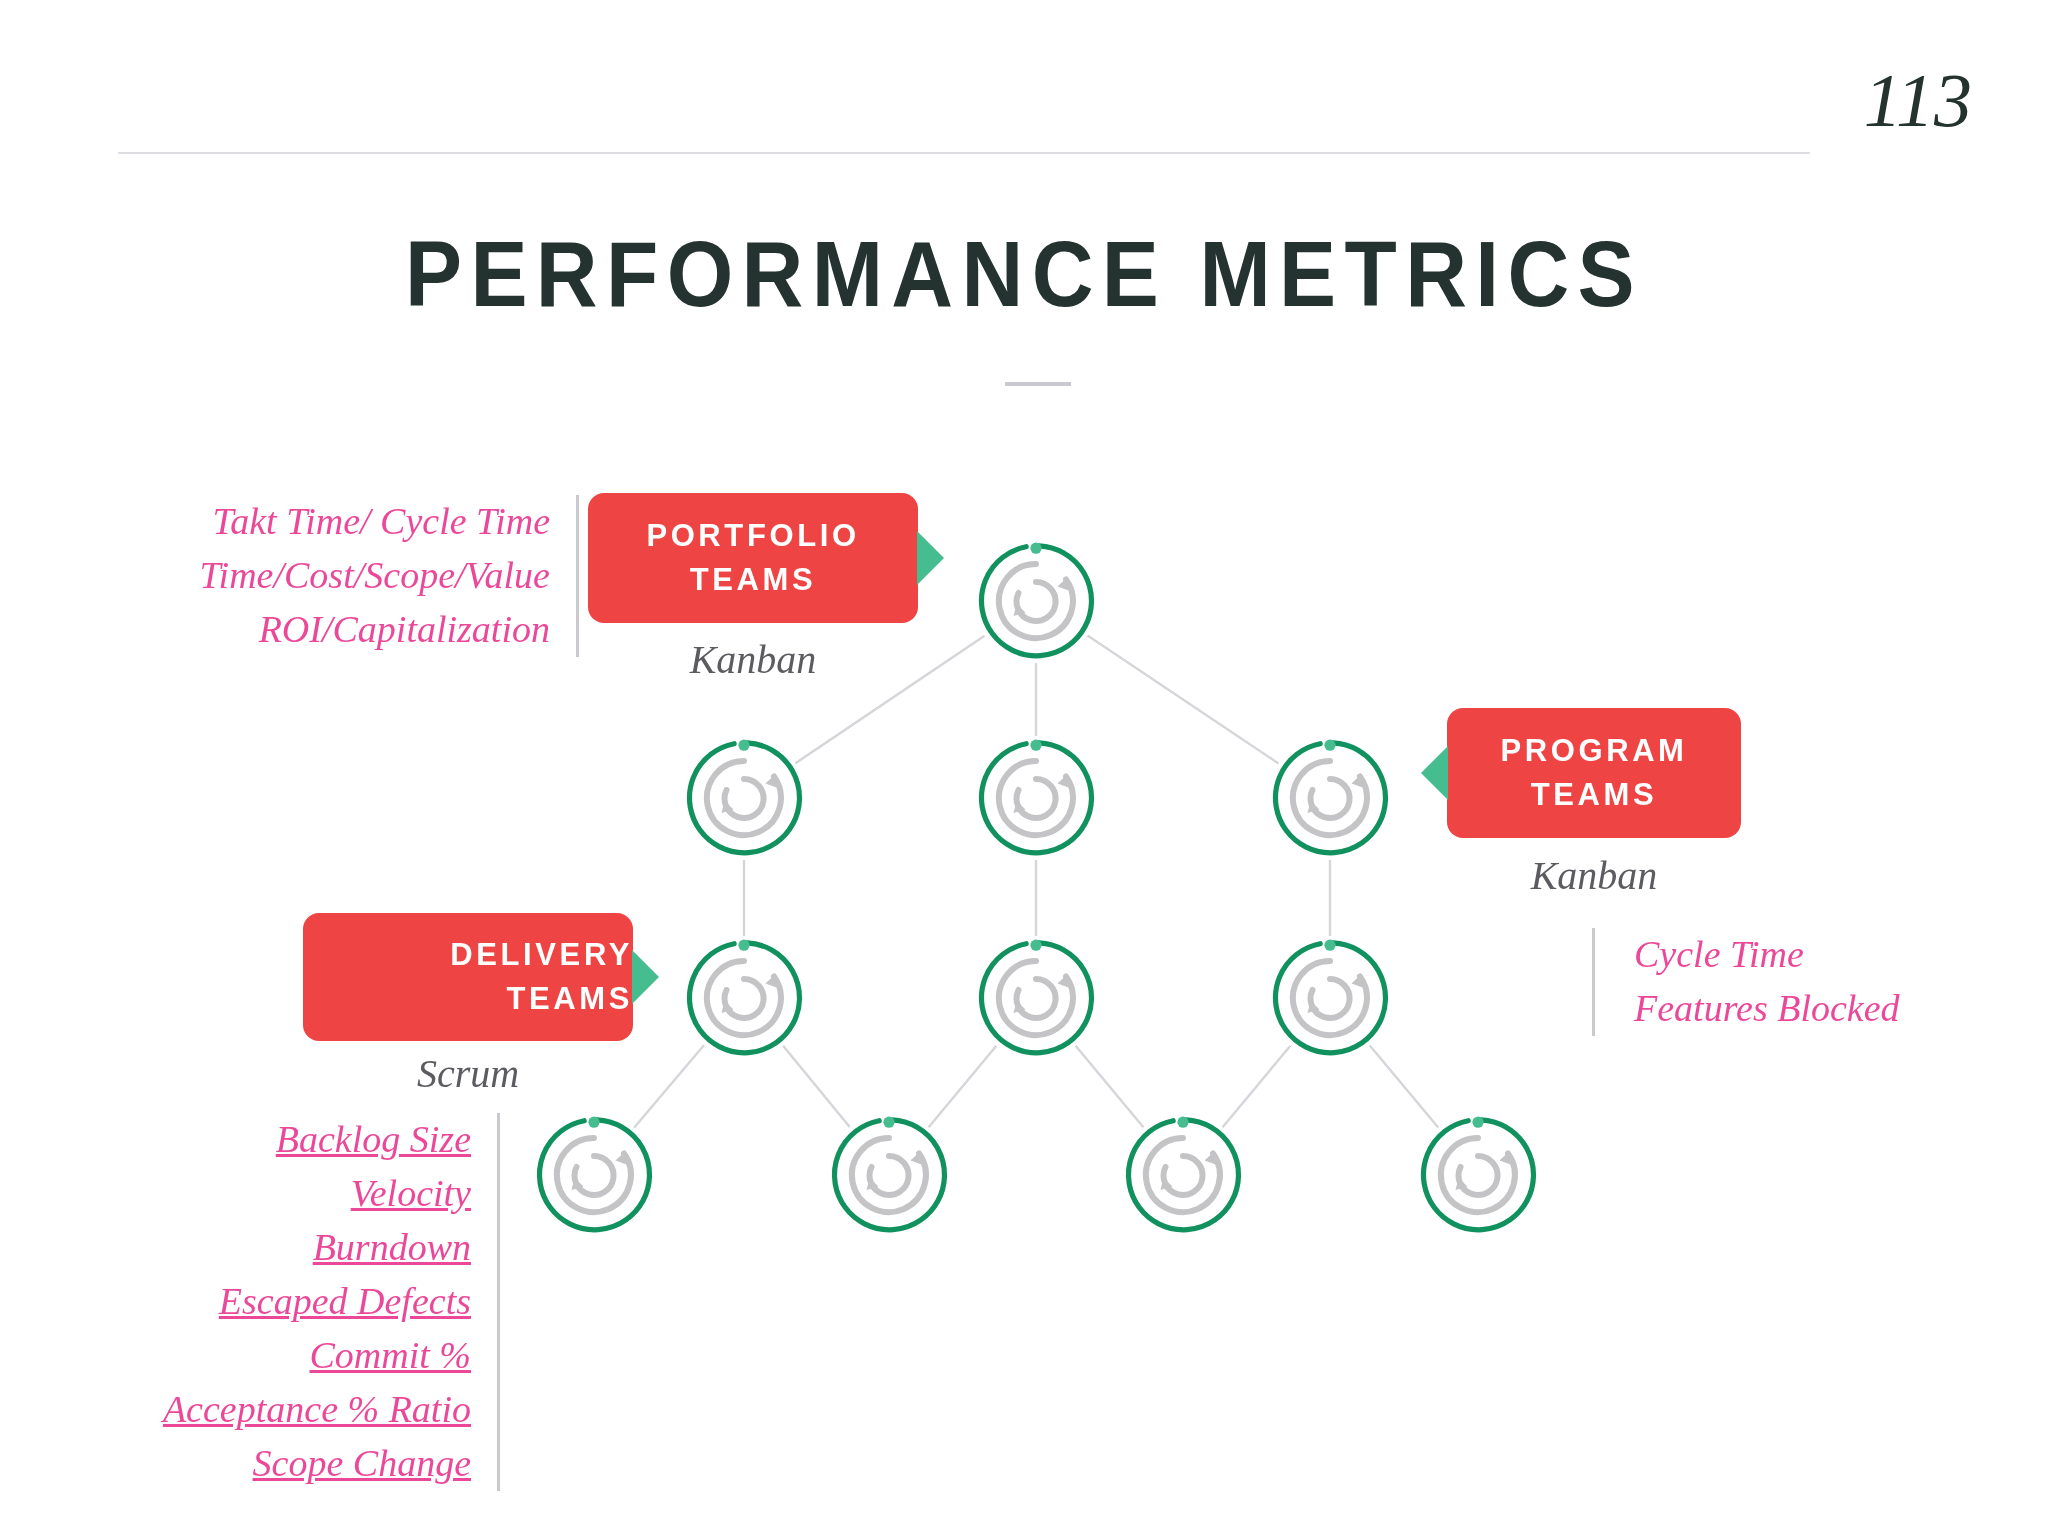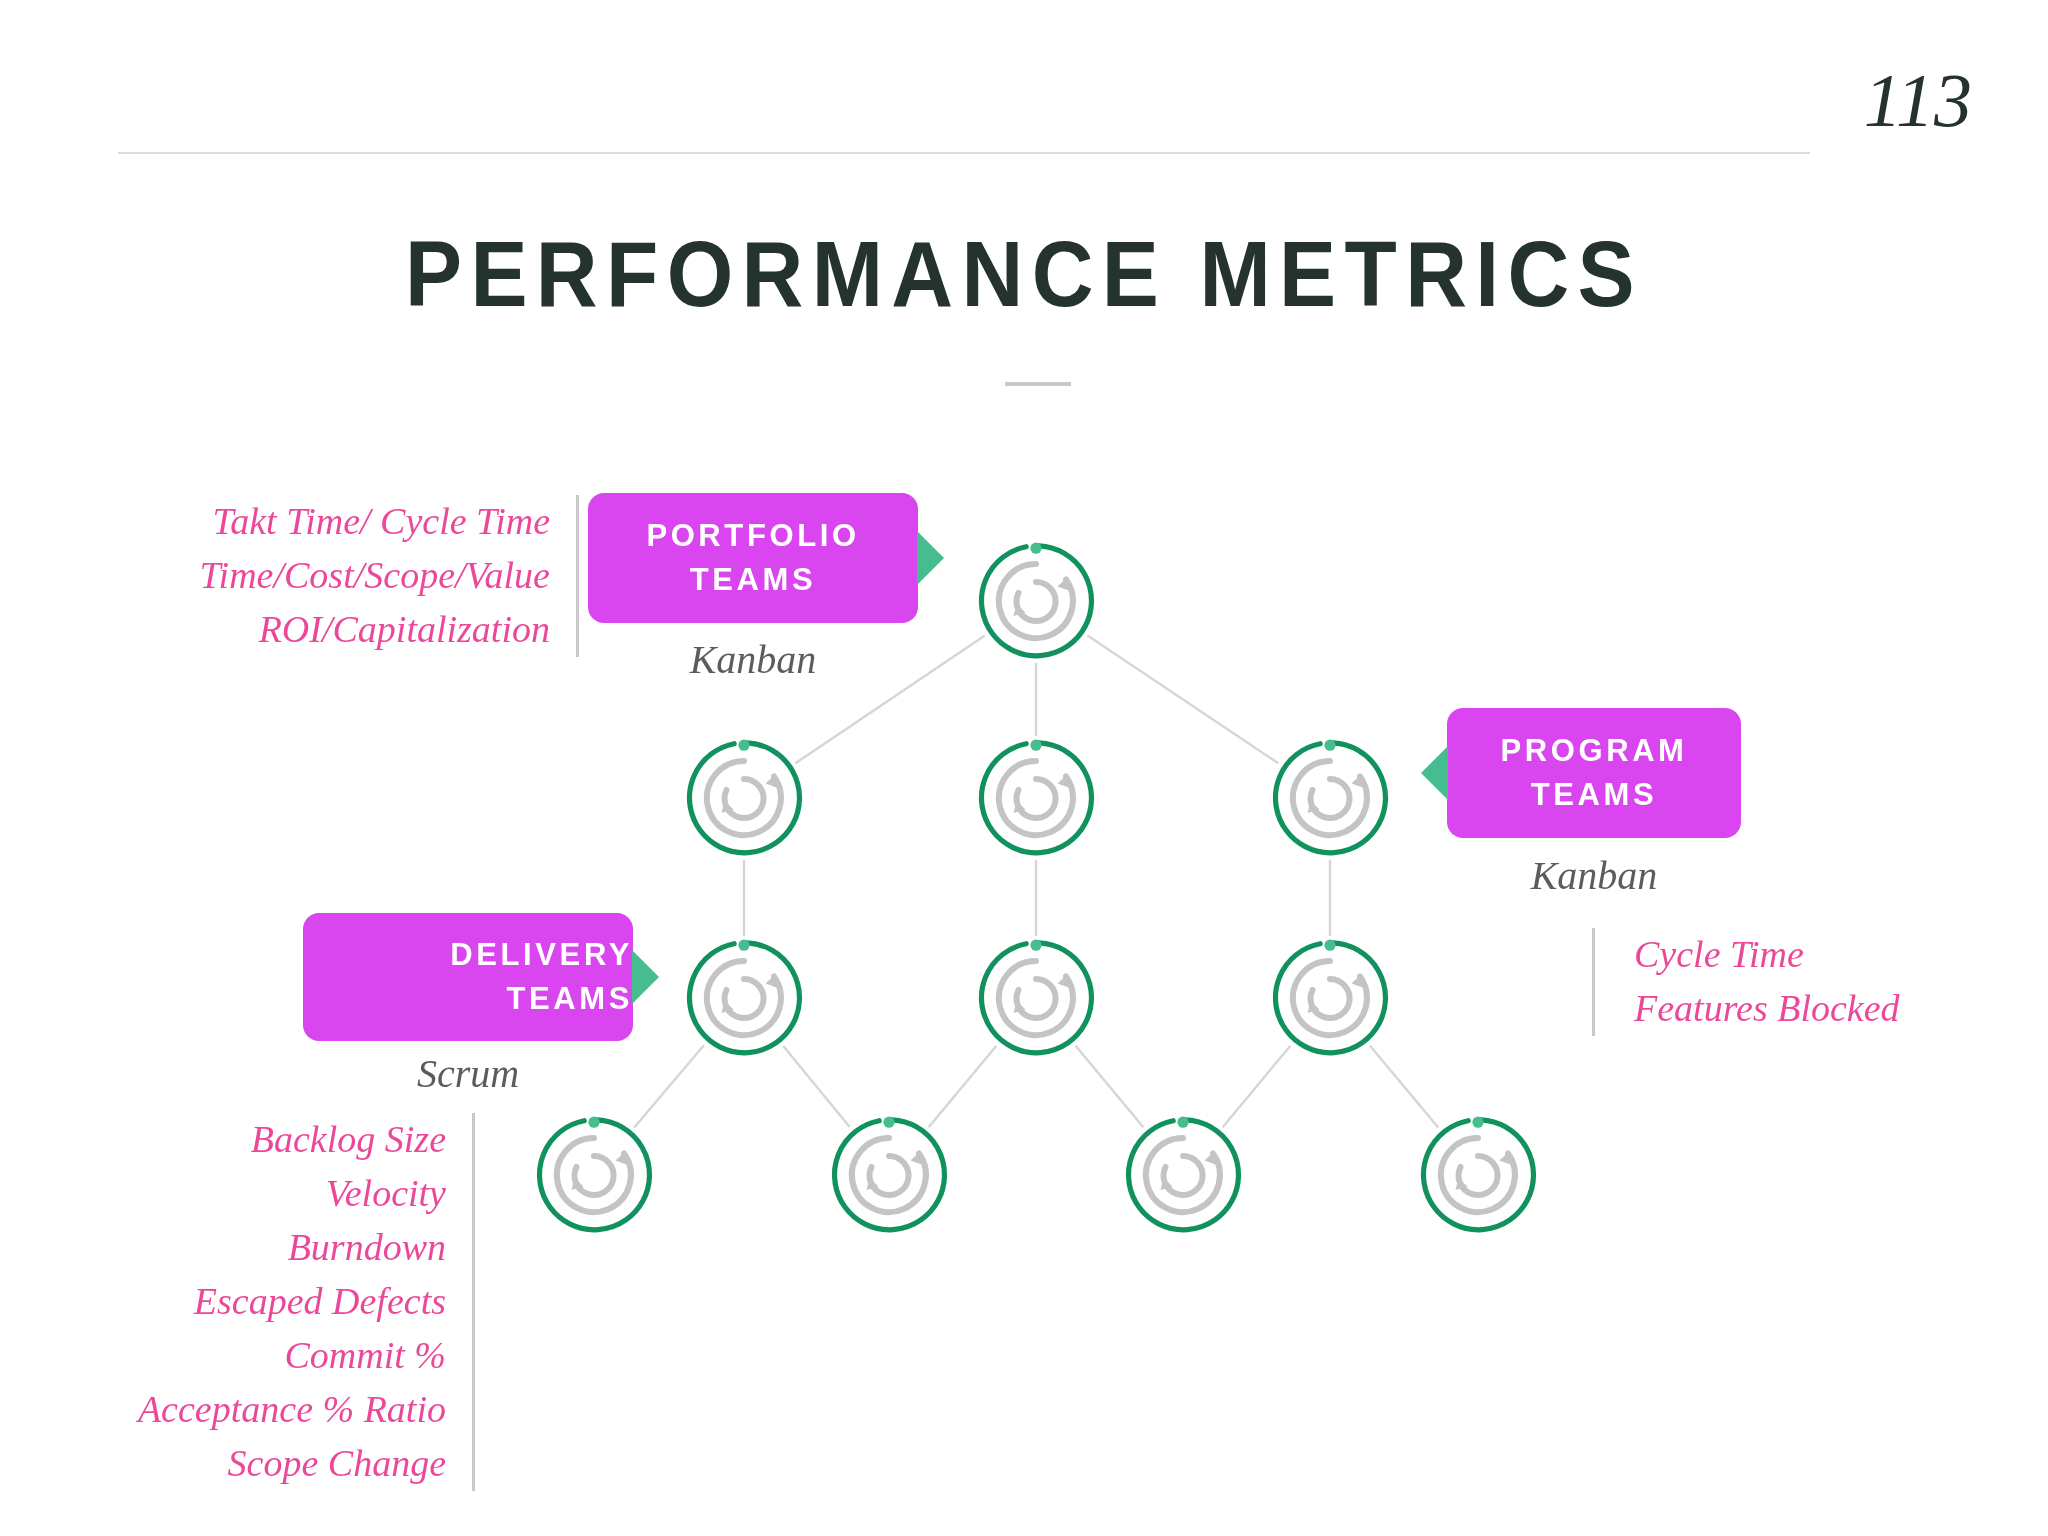--- a/index.html
+++ b/index.html
@@ -98,21 +98,21 @@
   .node {
     position: absolute;
     width: 118px;
     height: 118px;
   }
   .node svg { display: block; }
 
   
   .callout {
     position: absolute;
-    background: #d946ef;
+    background: #ef4444;
     border-radius: 16px;
     color: #ffffff;
     text-align: center;
     display: flex;
     flex-direction: column;
     justify-content: center;
     align-items: center;
     box-sizing: border-box;
   }
   .callout .line {
@@ -338,21 +338,21 @@
   <div class="item">Takt Time/ Cycle Time</div>
   <div class="item">Time/Cost/Scope/Value</div>
   <div class="item">ROI/Capitalization</div>
 </div>
 
 <div class="metric-list left-aligned" id="metrics-program" style="left:1592px; top:928px; width:360px;">
   <div class="item">Cycle Time</div>
   <div class="item">Features Blocked</div>
 </div>
 
-<div class="metric-list right-aligned" id="metrics-delivery" style="left:71px; top:1113px; width:375px;">
+<div class="metric-list right-aligned" id="metrics-delivery" style="left:96px; top:1113px; width:375px;text-decoration:underline;">
   <div class="item">Backlog Size</div>
   <div class="item">Velocity</div>
   <div class="item">Burndown</div>
   <div class="item">Escaped Defects</div>
   <div class="item">Commit %</div>
   <div class="item">Acceptance % Ratio</div>
   <div class="item">Scope Change</div>
 </div>
 
 </body></html>

